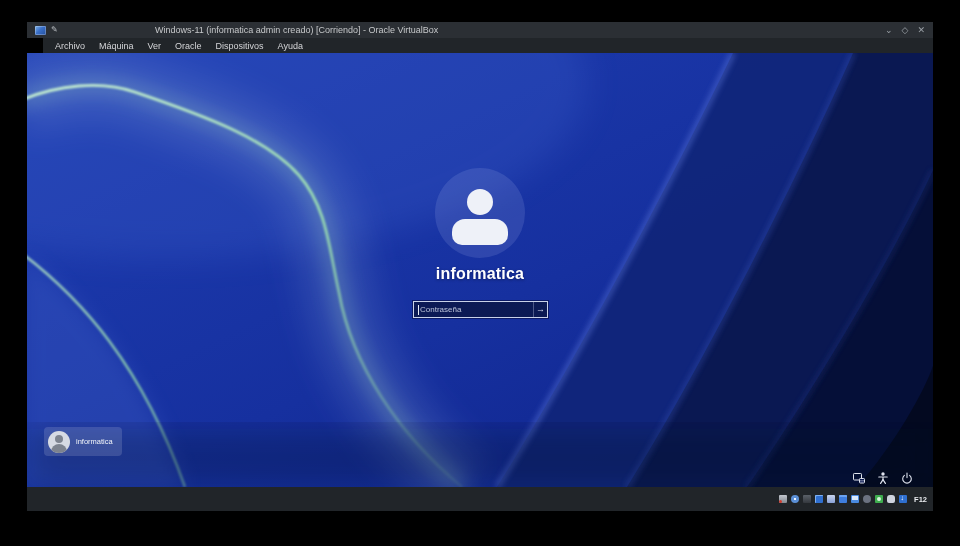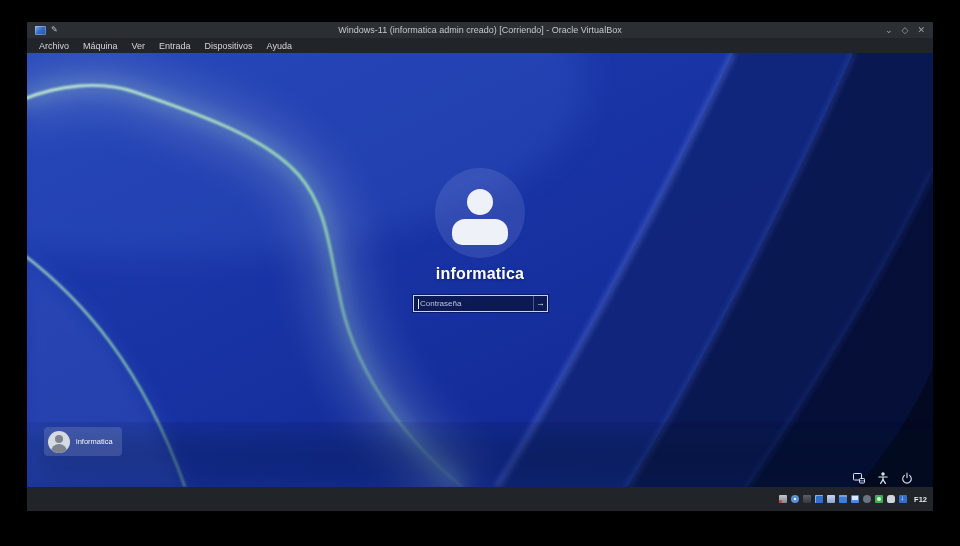--- a/index.html
+++ b/index.html
@@ -11,46 +11,46 @@
   .vbox-window { position:absolute; left:27px; top:22px; width:906px; height:489px;
                  display:flex; flex-direction:column; background:#000; }
 
   .titlebar { height:16px; background:#2b2f34; display:flex; align-items:center;
               padding:0 8px; flex:0 0 auto; }
   .tb-left { display:flex; align-items:center; gap:5px; width:120px; }
   .vm-app-icon { width:11px; height:9px; border-radius:1px;
                  background:linear-gradient(135deg,#7fb4e8 0%,#3a6fc8 45%,#24509e 100%);
                  box-shadow:inset 0 0 0 1px rgba(255,255,255,.25); }
   .pencil-icon { color:#b9bdc2; font-size:8px; line-height:8px; }
-  .tb-title { flex:1; text-align:center; font-size:9px; color:#c6c8ca; white-space:nowrap;
+  .tb-title { flex:1; text-align:left; font-size:9px; color:#c6c8ca; white-space:nowrap;
               overflow:hidden; text-overflow:ellipsis; }
   .tb-controls { width:120px; display:flex; justify-content:flex-end; gap:9px; }
   .tb-btn { color:#9aa0a6; font-size:9px; line-height:10px; cursor:default; }
 
   .menubar { height:15px; background:#212529; display:flex; align-items:center;
-             padding:0 6px; gap:2px; flex:0 0 auto; }
+             padding:0 6px; gap:2px; flex:0 0 auto;margin-left:16px; }
   .menu-item { color:#d4d5d8; font-size:9px; padding:1px 6px; border-radius:2px; }
 
   
   .vm-screen { position:relative; flex:1 1 auto; overflow:hidden;padding-left:14px; }
   .wallpaper { position:absolute; inset:0; width:100%; height:100%; }
 
   
   .login-center { position:absolute; left:0; top:0; width:100%; }
   .avatar-big { position:absolute; left:408px; top:115px; width:90px; height:90px;
                 border-radius:50%; background:rgba(205,220,255,.13); }
   .avatar-big .head { position:absolute; left:32px; top:21px; width:26px; height:26px;
                       border-radius:50%; background:#eef1f8; }
   .avatar-big .body { position:absolute; left:17px; top:51px; width:56px; height:26px;
                       border-radius:13px 13px 10px 10px; background:#eef1f8; }
   .username { position:absolute; left:0; top:212px; width:906px; text-align:center;
               color:#fff; font-size:16px; font-weight:700; letter-spacing:.2px;
               text-shadow:0 1px 3px rgba(0,0,20,.4); }
 
-  .pwd-box { position:absolute; left:386px; top:242px; width:135px; height:17px;
+  .pwd-box { position:absolute; left:386px; top:248px; width:135px; height:17px;
              display:flex; align-items:stretch;
              background:rgba(9,18,55,.72);
              border:1px solid #c9d2e8; box-shadow:0 0 0 1px rgba(0,0,30,.45); }
   .pwd-input { flex:1; background:transparent; border:none; outline:none;
                color:#eef1f8; font-size:8px; padding:0 3px 0 6px;
                font-family:"Liberation Sans", sans-serif; }
   .pwd-input::placeholder { color:#bcc4da; }
   .pwd-caret { position:absolute; left:4px; top:3px; width:1px; height:10px;
                background:#e8ecf6; animation:blink 1.1s steps(1) infinite; }
   @keyframes blink { 50% { opacity:0; } }
@@ -117,21 +117,21 @@
         <span class="tb-btn">⌄</span>
         <span class="tb-btn">◇</span>
         <span class="tb-btn">✕</span>
       </div>
     </div>
 
     <div class="menubar">
       <span class="menu-item">Archivo</span>
       <span class="menu-item">Máquina</span>
       <span class="menu-item">Ver</span>
-      <span class="menu-item">Entrada</span>
+      <span class="menu-item">Oracle</span>
       <span class="menu-item">Dispositivos</span>
       <span class="menu-item">Ayuda</span>
     </div>
 
     <div class="vm-screen">
 
       <svg class="wallpaper" viewBox="0 0 906 444" preserveAspectRatio="none" aria-hidden="true">
         <defs>
           <linearGradient id="gBase" x1="0" y1="0" x2="1" y2="1">
             <stop offset="0" stop-color="#1f3eb2"></stop>

